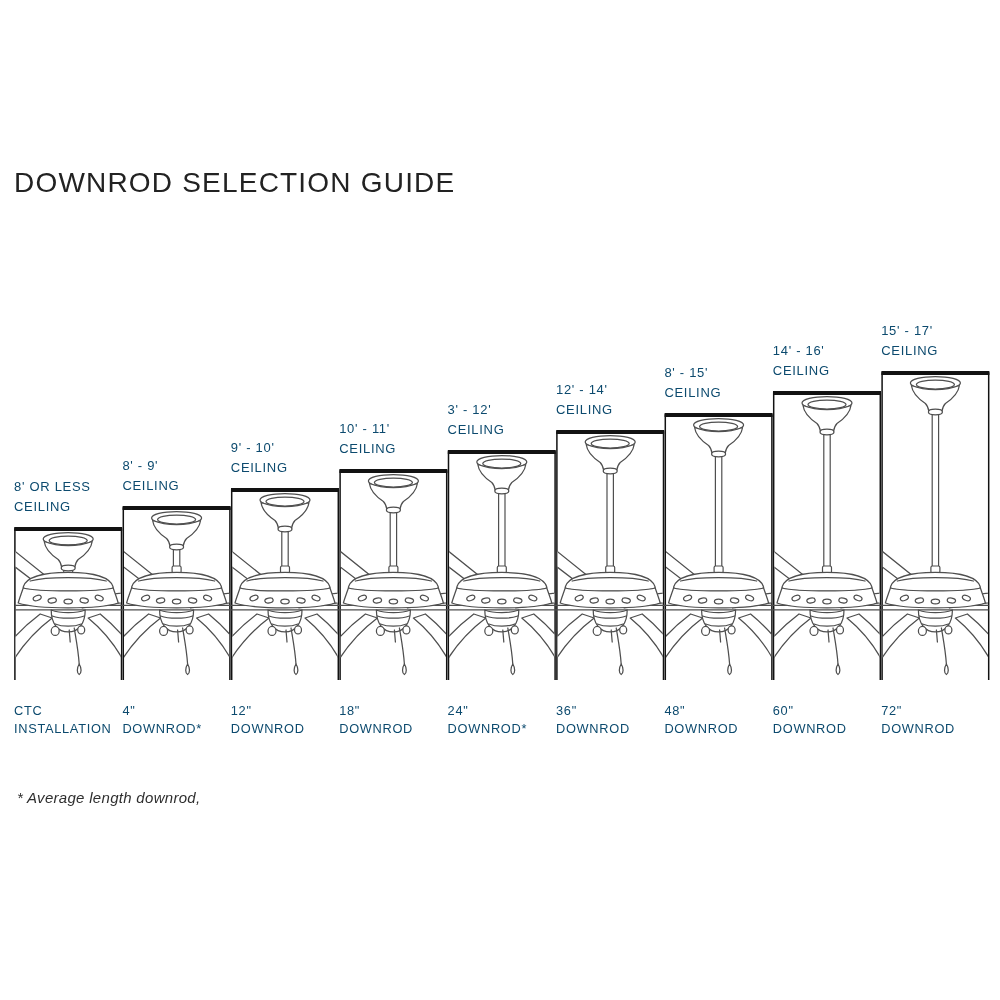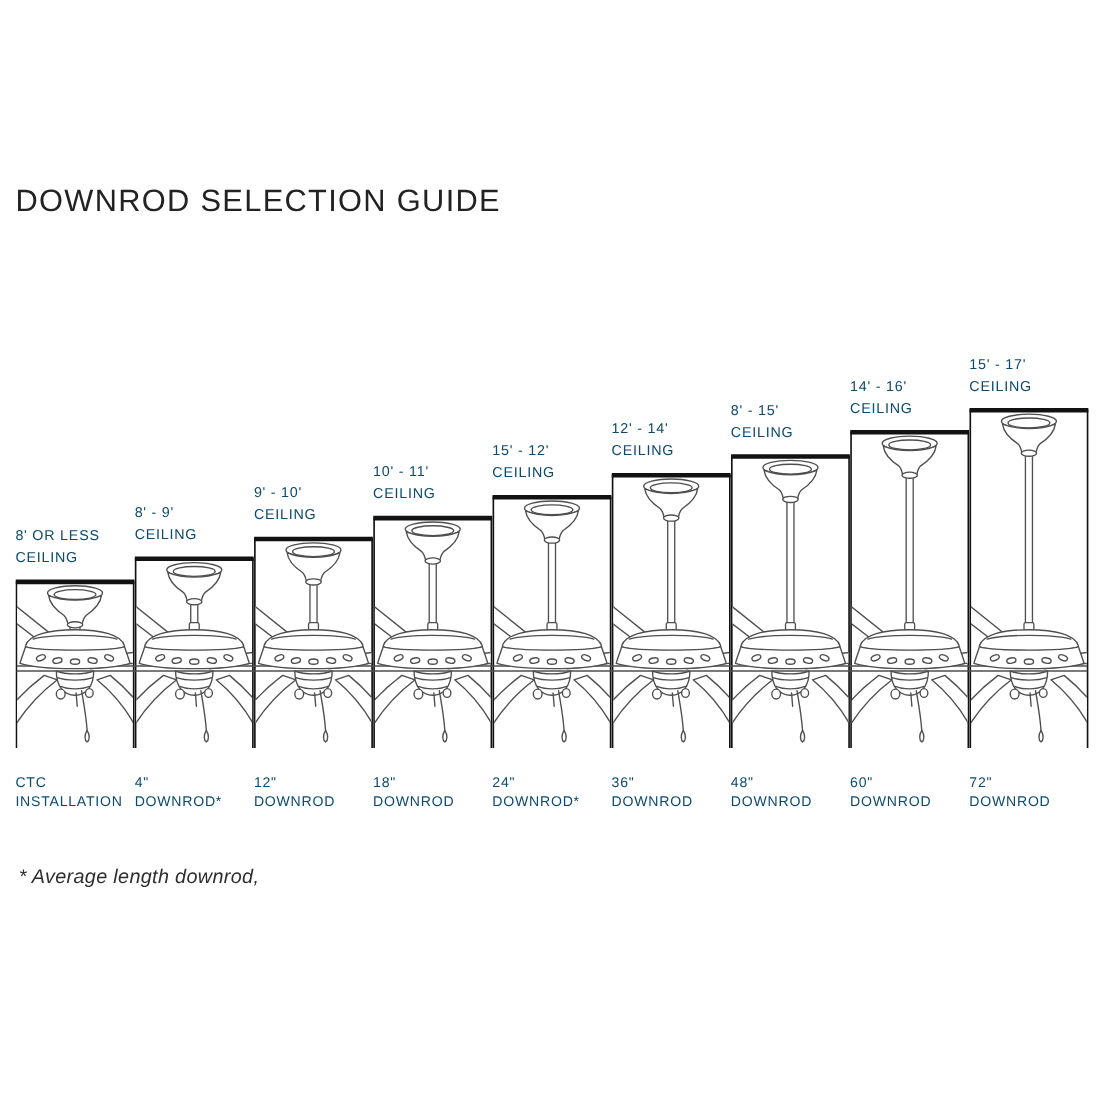--- a/index.html
+++ b/index.html
@@ -13,21 +13,21 @@
   .diagram svg{position:absolute;left:0;top:0;overflow:hidden;}
   .box{fill:none;stroke:#121212;stroke-width:1.5;}
   .boxtop{stroke:#121212;stroke-width:4.2;}
   .la{fill:none;stroke:#4f4f4f;stroke-width:1.25;stroke-linecap:round;stroke-linejoin:round;}
   .laf{fill:#ffffff;stroke:#4f4f4f;stroke-width:1.25;stroke-linecap:round;stroke-linejoin:round;}
   .rod{fill:#ffffff;stroke:#4f4f4f;stroke-width:1.2;}
   .clabel{position:absolute;width:108.4px;color:#0c4a6e;}
   .clabel span{display:block;}
   .ceiling{font-size:13px;line-height:20px;letter-spacing:0.7px;}
   .downrod{top:382px;font-size:12.8px;line-height:17.5px;letter-spacing:0.7px;white-space:nowrap;}
-  .footnote{position:absolute;left:17px;top:786px;font-style:italic;font-size:18px;
+  .footnote{position:absolute;left:17px;top:786px;font-style:italic;font-size:15px;
             line-height:23.5px;letter-spacing:0.3px;color:#2e2e2e;}
   .fn2{padding-left:4px;}
 </style>
 </head>
 <body>
 
 <div class="canvas">
   <h1 class="title">DOWNROD SELECTION GUIDE</h1>
 
   <div class="diagram" id="diagram">
@@ -190,21 +190,21 @@
         </div>
         <div class="clabel ceiling" style="left: 325.2px; bottom: 301px;">
           <span>10' - 11'</span>
           <span>CEILING</span>
         </div>
         <div class="clabel downrod" style="left: 325.2px;">
           <span>18"</span>
           <span>DOWNROD</span>
         </div>
         <div class="clabel ceiling" style="left: 433.6px; bottom: 320px;">
-          <span>15' - 12'</span>
+          <span>3' - 12'</span>
           <span>CEILING</span>
         </div>
         <div class="clabel downrod" style="left: 433.6px;">
           <span>24"</span>
           <span>DOWNROD*</span>
         </div>
         <div class="clabel ceiling" style="left: 542px; bottom: 340px;">
           <span>12' - 14'</span>
           <span>CEILING</span>
         </div>

